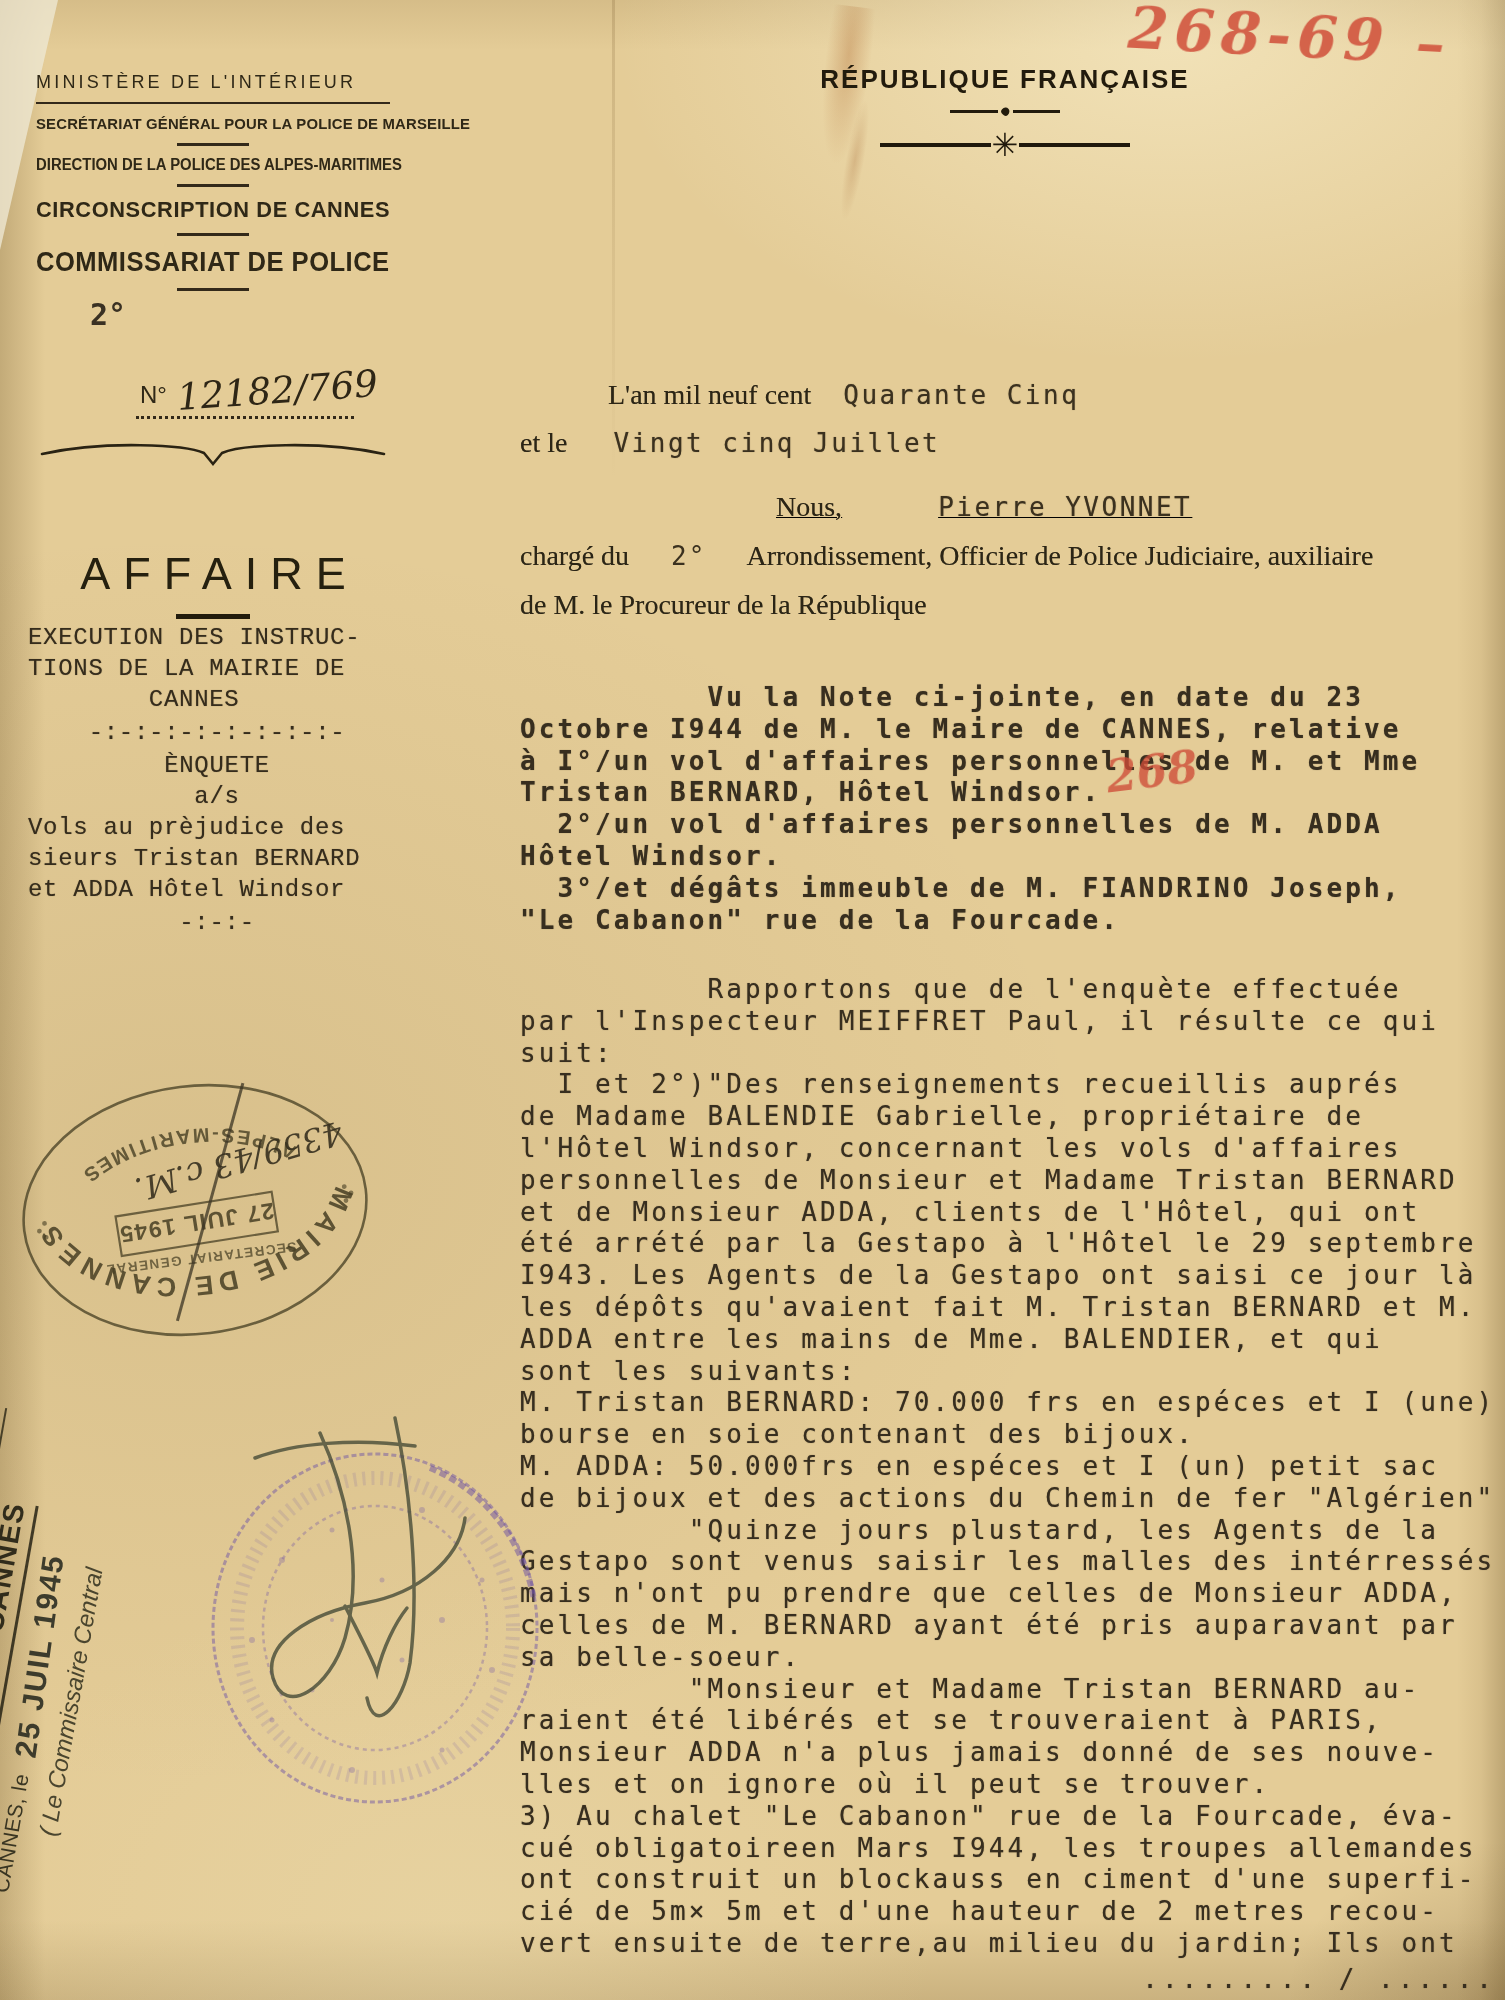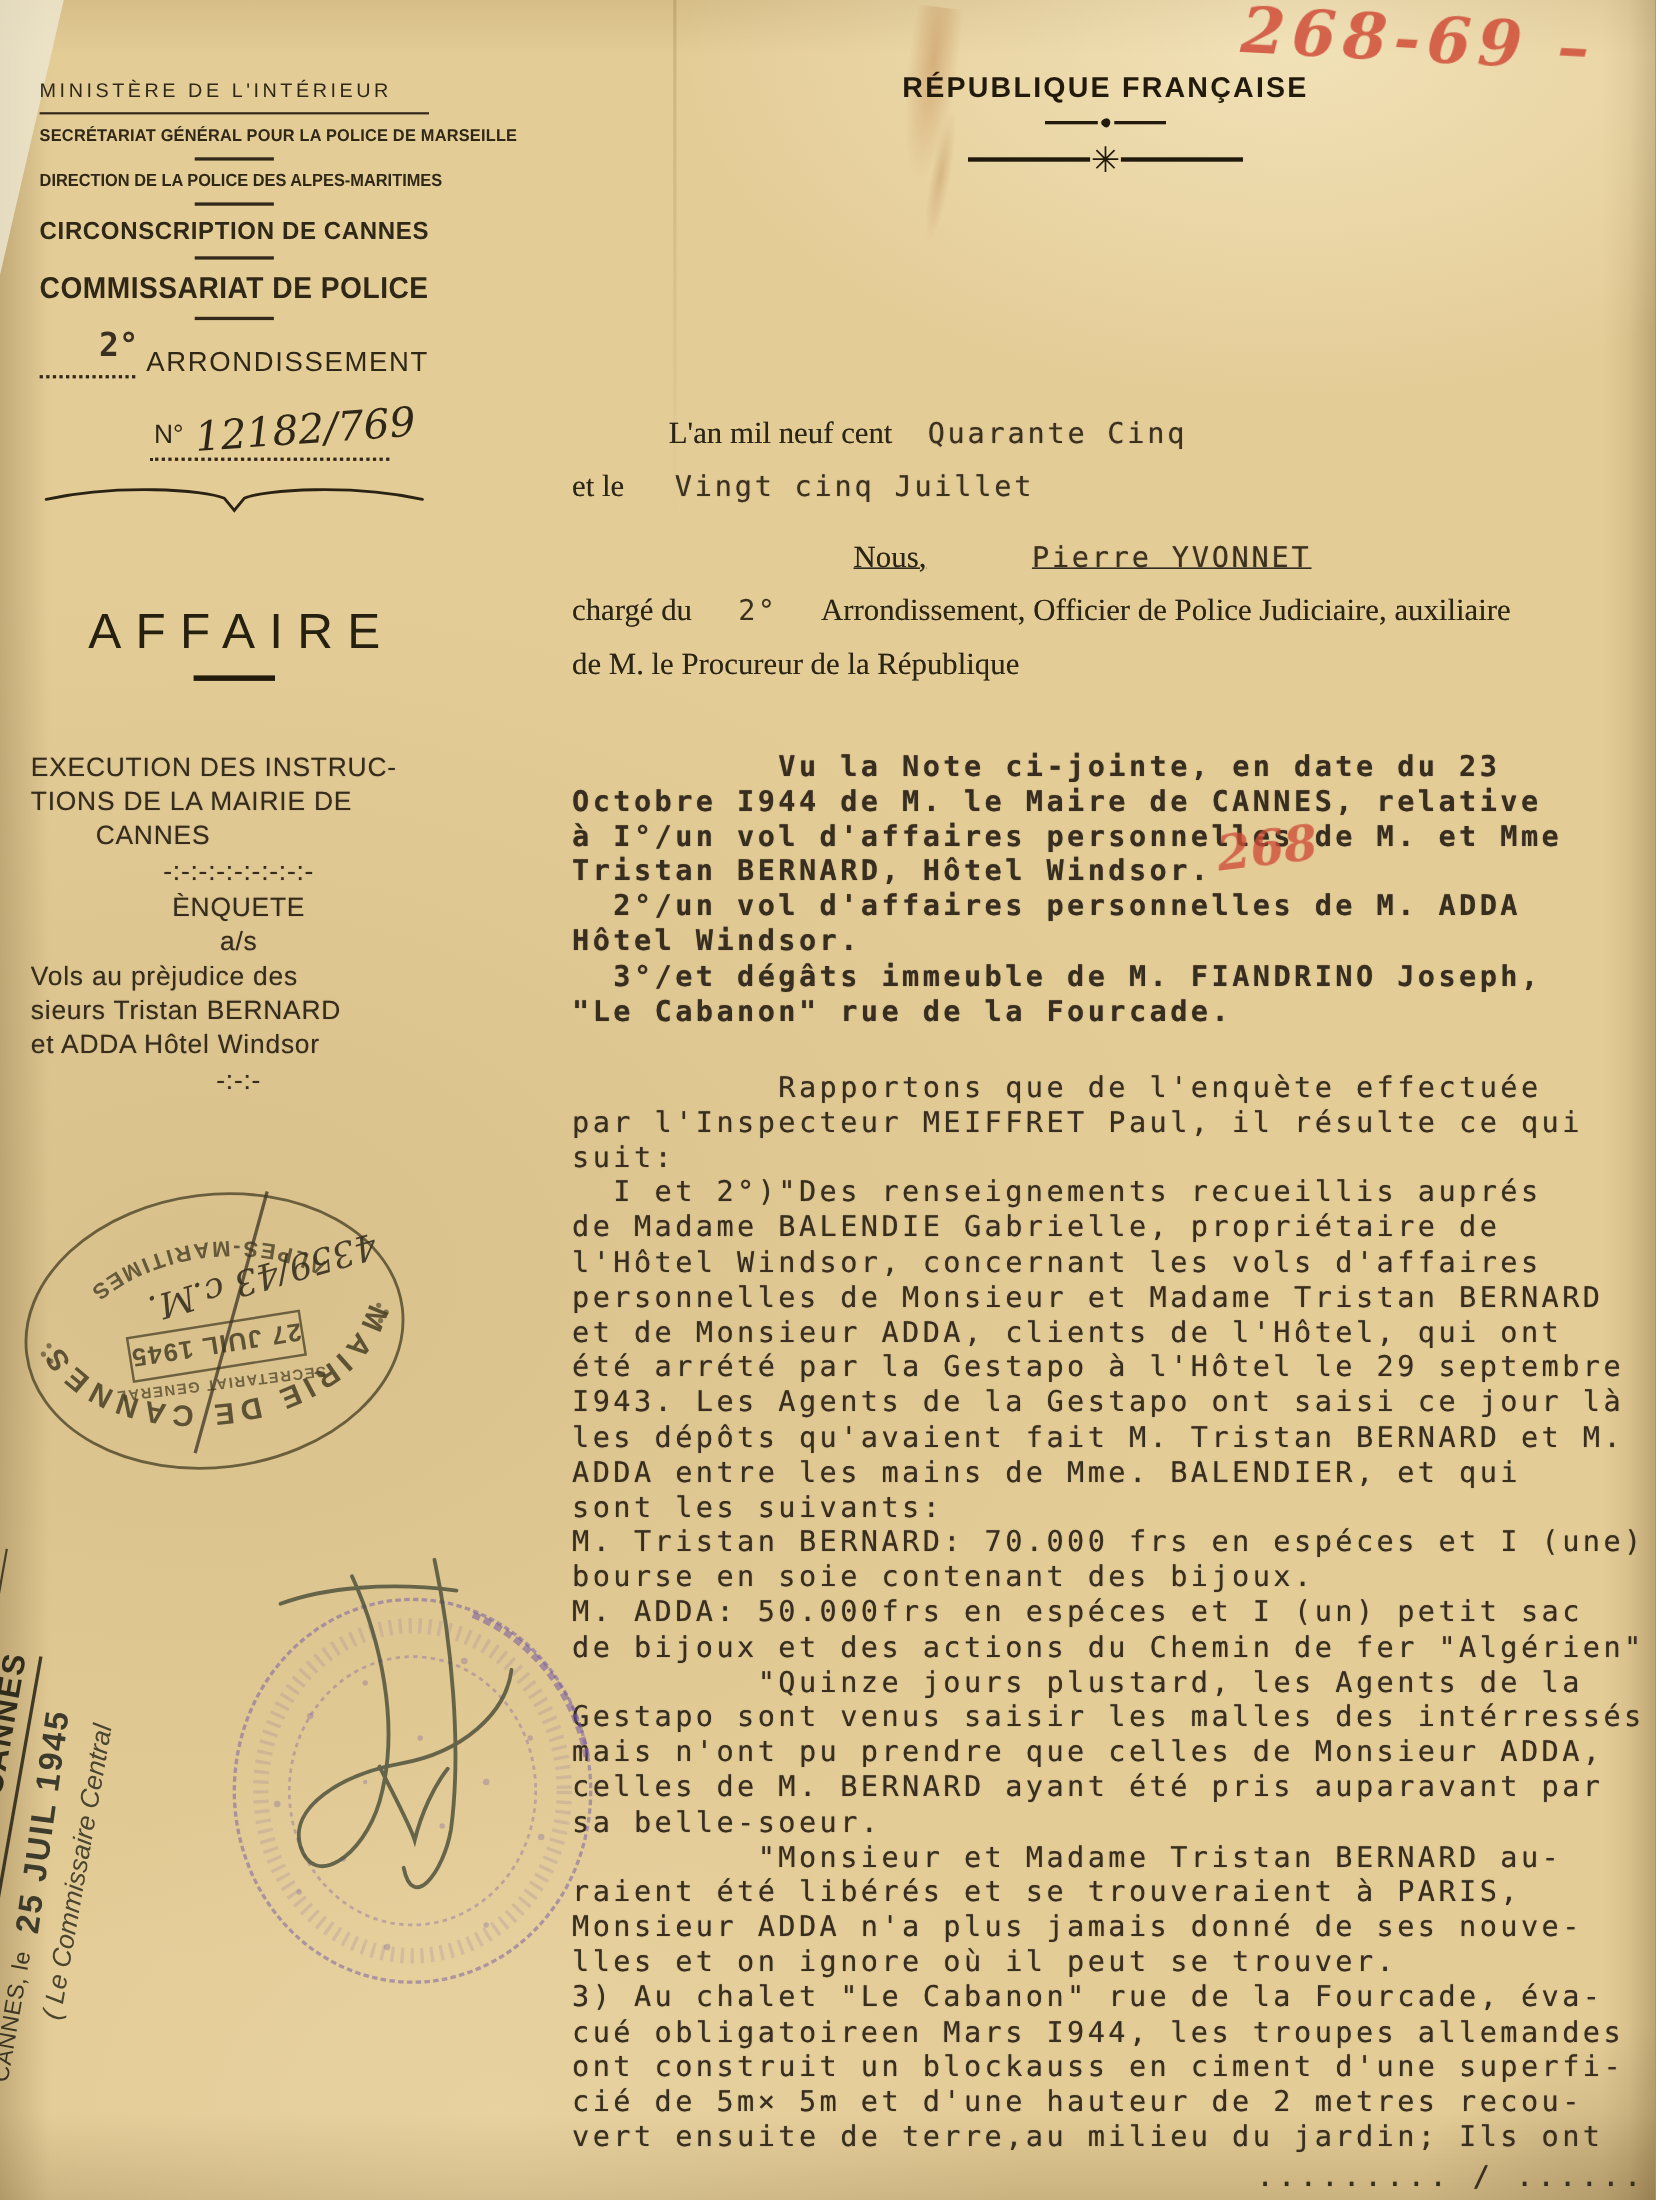--- a/index.html
+++ b/index.html
@@ -44,22 +44,22 @@
   .no-row{margin-top:14px;position:relative;padding-left:104px;height:52px;}
   .no-label{font-size:24px;}
   .no-value{display:inline-block;font-family:"DejaVu Serif",serif;font-style:italic;font-size:37px;transform:rotate(-4deg);margin-left:6px;color:#2e2616;}
   .no-dotted{position:absolute;left:100px;right:36px;bottom:2px;border-bottom:3px dotted #33291a;}
   .brace{margin-top:16px;display:block;}
 
   
   .affaire-head{position:absolute;left:36px;top:548px;width:354px;text-align:center;color:#25200f;}
   .affaire-title{font-size:45px;letter-spacing:13px;padding-left:13px;}
   .affaire-rule{width:74px;height:5px;background:#221c0d;margin:14px auto 0;}
-  .affaire-body{position:absolute;left:28px;top:682px;width:378px;
-    font-family:Liberation Sans, sans-serif;font-size:24px;letter-spacing:.7px;line-height:31px;
+  .affaire-body{position:absolute;left:28px;top:622px;width:378px;
+    font-family:Liberation Mono, monospace;font-size:24px;letter-spacing:.7px;line-height:31px;
     color:#352c1c;text-shadow:0 0 1px rgba(53,44,28,.45);}
   .affaire-body .lines{white-space:pre-wrap;}
   .sep{text-align:center;margin:2px 0;}
   .ctr{text-align:center;}
 
   
   .masthead{position:absolute;left:530px;top:64px;width:950px;text-align:center;color:#221b0d;}
   .republique{font-weight:700;font-size:26px;letter-spacing:2px;}
   .orn1{display:flex;align-items:center;justify-content:center;margin:12px auto 0;width:110px;}
   .orn1 .bar{flex:1;height:2.5px;background:#221b0d;}
@@ -134,24 +134,20 @@
     <div class="lh-bold">SECRÉTARIAT GÉNÉRAL POUR LA POLICE DE MARSEILLE</div>
     <div class="rule-sm"></div>
     <div class="lh-bold2">DIRECTION DE LA POLICE DES ALPES-MARITIMES</div>
     <div class="rule-sm"></div>
     <div class="lh-circ">CIRCONSCRIPTION DE CANNES</div>
     <div class="rule-sm"></div>
     <div class="lh-comm">COMMISSARIAT DE POLICE</div>
     <div class="rule-sm"></div>
     <div class="arr-row">
       <span class="arr-num">2°</span>
-      <div class="arr-flex">
-        <span class="arr-dotted"></span>
-        <span class="arr-label">ARRONDISSEMENT</span>
-      </div>
     </div>
     <div class="no-row">
       <span class="no-label">N°</span>
       <span class="no-value">12182/769</span>
       <span class="no-dotted"></span>
     </div>
     <svg class="brace" width="354" height="30" viewBox="0 0 354 30">
       <path d="M6,17 C70,3 150,8 168,16 L177,27 L186,16 C204,8 284,3 348,17" fill="none" stroke="#2a2313" stroke-width="2.6" stroke-linecap="round"></path>
     </svg>
   </header>

